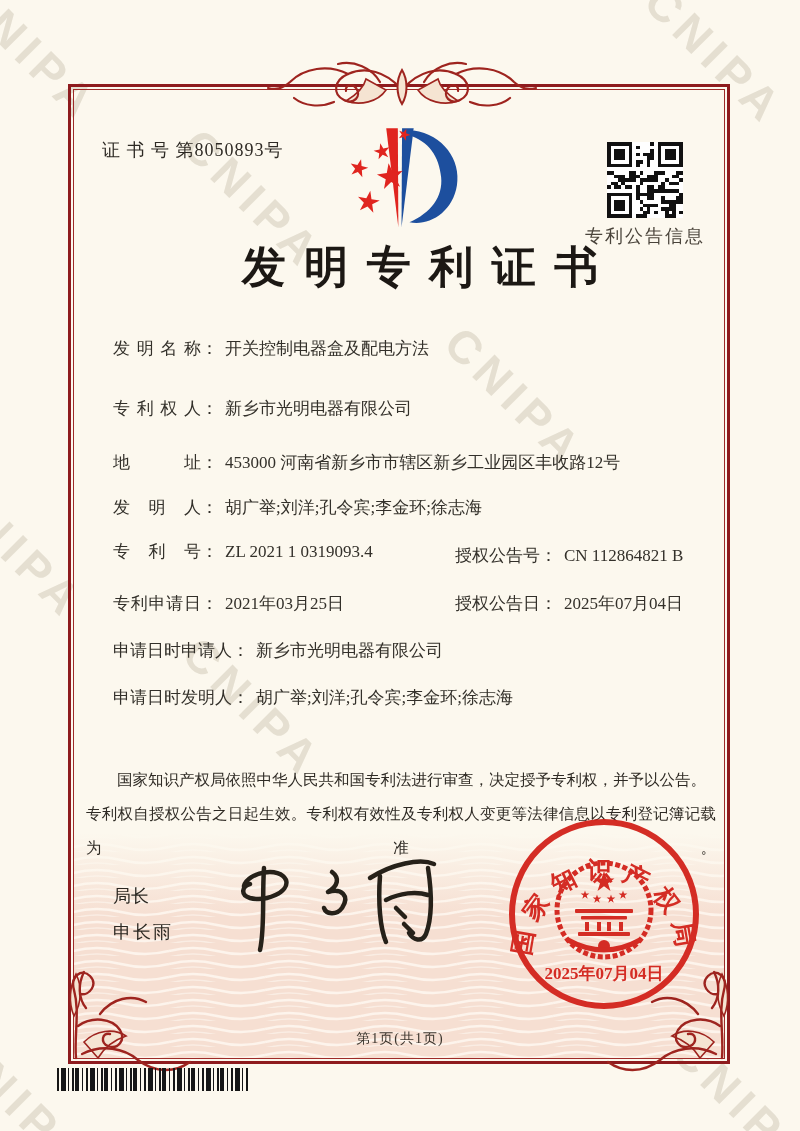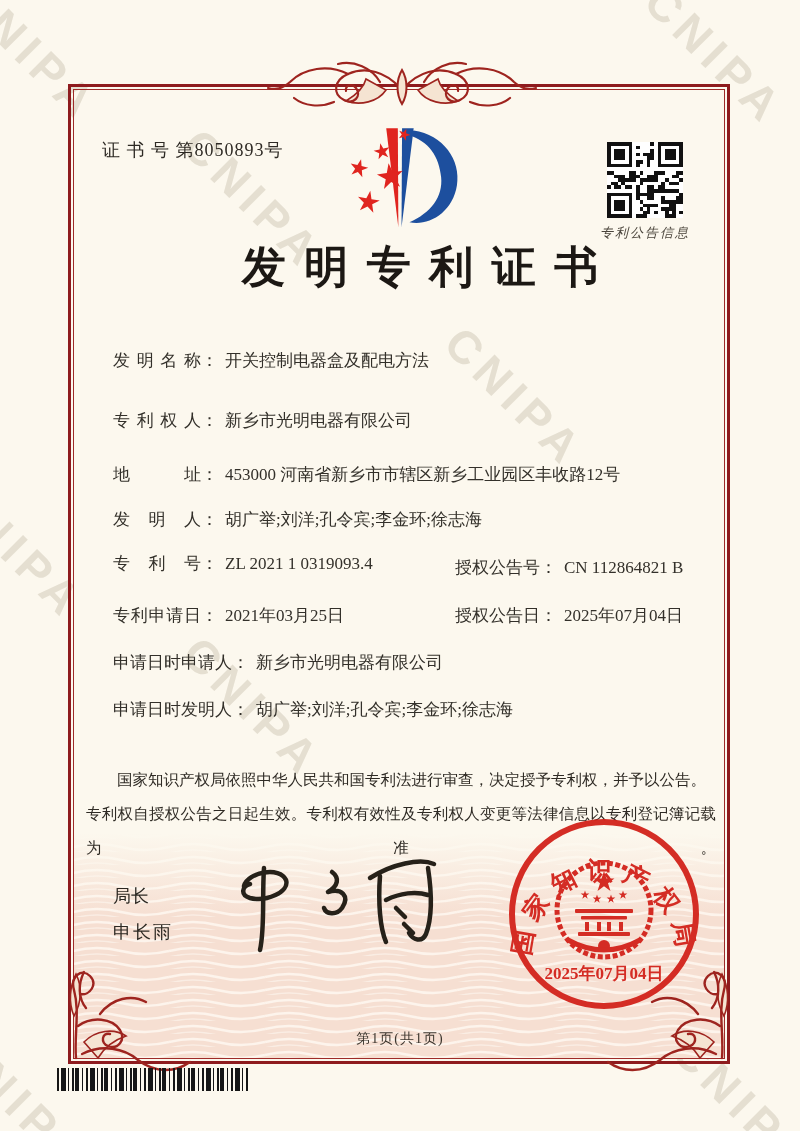--- a/index.html
+++ b/index.html
@@ -17,26 +17,26 @@
   .frame{position:absolute;left:68px;top:84px;width:656px;height:974px;
       border:3px solid #8e1b1e;z-index:2;pointer-events:none;}
   .frame::after{content:"";position:absolute;left:2px;top:2px;right:2px;bottom:2px;
       border:1.5px solid #9e2a28;}
   .ornaments{position:absolute;left:0;top:0;z-index:3;pointer-events:none;}
   
   .certno{position:absolute;left:102px;top:138px;font-size:18px;letter-spacing:1px;color:#2e2a24;z-index:4;}
   .logo{position:absolute;left:336px;top:122px;z-index:4;}
   .qr{position:absolute;left:607px;top:142px;width:76px;height:76px;z-index:4;}
   .qrcap{position:absolute;left:580px;top:224px;width:130px;text-align:center;
-      font-size:13px;letter-spacing:2px;color:#4a443b;z-index:4;font-style:italic;}
+      font-size:18px;letter-spacing:2px;color:#4a443b;z-index:4;}
   .title{position:absolute;left:0;top:238px;width:100%;text-align:center;
       font-size:44px;font-weight:bold;letter-spacing:0.42em;text-indent:0.42em;color:#1c1814;z-index:4;margin-left:20px;}
   
   .row{position:absolute;left:113px;font-size:17px;white-space:nowrap;z-index:4;color:#33302a;}
-  .row .lbl{display:inline-block;width:88px;text-align:justify;text-align-last:justify;margin-top:12px;}
+  .row .lbl{display:inline-block;width:88px;text-align:justify;text-align-last:justify;}
   .row .lbl.wide{width:auto;text-align-last:auto;}
   .row .val{margin-left:7px;}
   .row.rcol{left:455px;}
   
   .statement{position:absolute;left:86px;top:763px;width:630px;font-size:15.5px;
       line-height:34px;color:#2f2b25;z-index:4;}
   .statement .l1{text-indent:2em;}
   .statement .l2{text-align:justify;text-align-last:justify;}
   
   .dir-label{position:absolute;left:113px;top:884px;font-size:18px;z-index:4;

